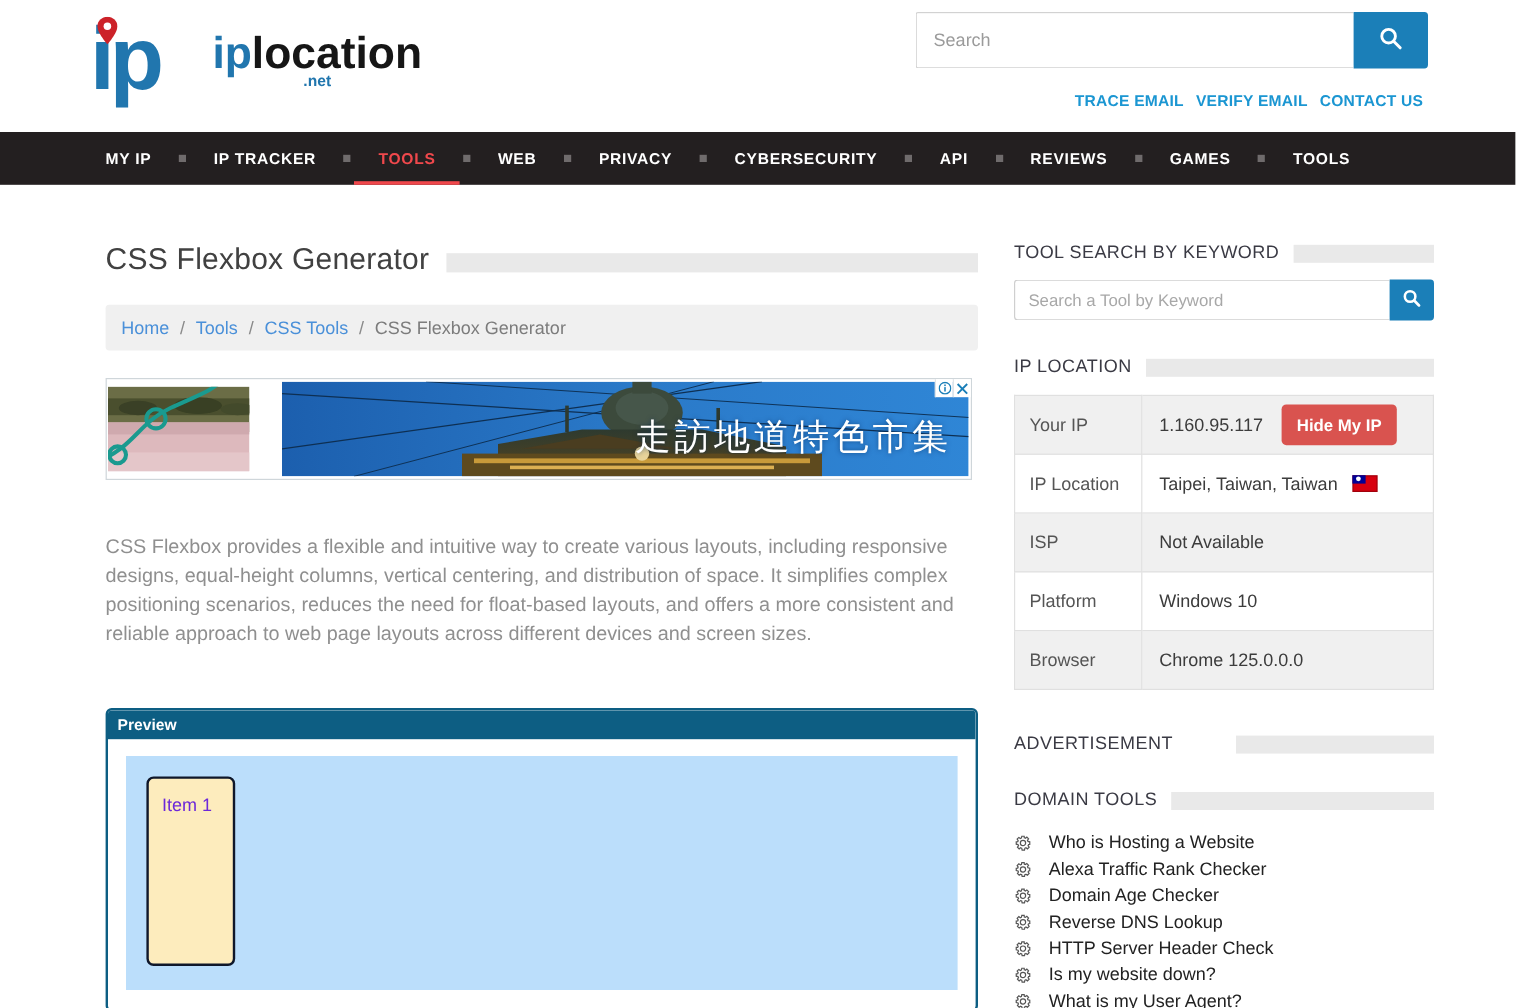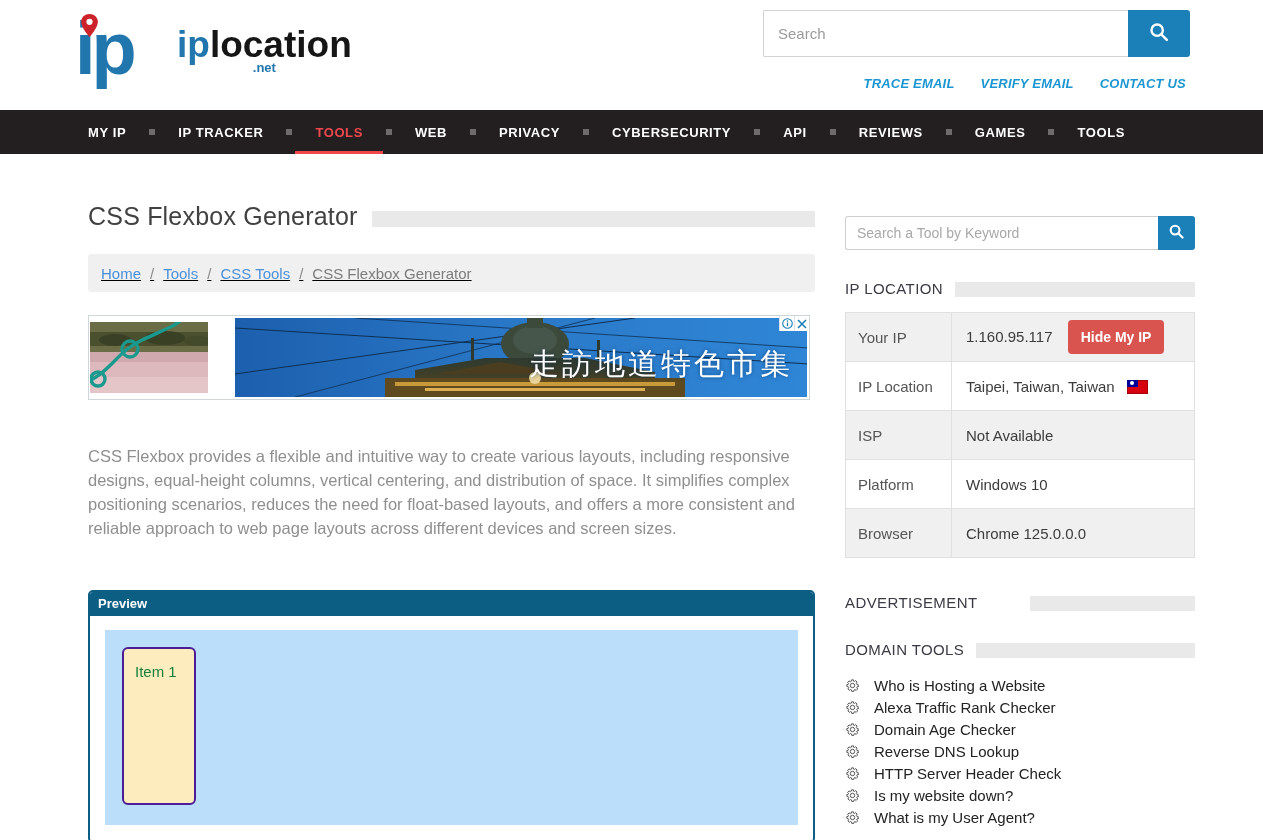--- a/index.html
+++ b/index.html
@@ -18,21 +18,21 @@
   .logo-word .w2 { font-size:37px; font-weight:bold; color:#161616; }
   .logo-net { text-align:center; font-size:13px; font-weight:bold; color:#2176ae; margin-top:-2px; }
 
   .search-wrap { position:absolute; right:73px; top:10px; display:flex; }
   .search-input { width:365px; height:47px; border:1px solid #d2d2d2; border-right:none;
     padding:0 14px; font-size:15px; color:#444; border-radius:2px 0 0 2px; outline:none; }
   .search-input::placeholder { color:#9b9b9b; }
   .search-btn { width:62px; height:47px; background:#1b7fb8; border:none; cursor:pointer;
     border-radius:0 3px 3px 0; display:flex; align-items:center; justify-content:center; }
 
-  .header-links { position:absolute; right:77px; top:76px; display:flex; gap:26px;font-style:italic; }
+  .header-links { position:absolute; right:77px; top:76px; display:flex; gap:10px; }
   .header-links a { font-size:13px; font-weight:bold; color:#1b96d2; text-decoration:none;
     letter-spacing:.2px; }
 
   
   .nav { height:44px; background:#231f20; }
   .nav ul { list-style:none; display:flex; height:100%; align-items:center; padding-left:62px; }
   .nav li { position:relative; height:100%; display:flex; align-items:center; padding:0 26px; }
   .nav li a { color:#fff; font-size:13px; font-weight:bold; letter-spacing:.6px;
     text-decoration:none; white-space:nowrap; }
   .nav li:not(:last-child)::after { content:""; position:absolute; right:-3px; top:50%;
@@ -45,21 +45,21 @@
   .page { display:flex; padding:48px 68px 0 88px; gap:30px; }
   .col-main { width:727px; flex:none; }
   .col-side { width:350px; flex:none; }
 
   
   .title-row { display:flex; align-items:center; }
   .title-row h1 { font-size:25px; font-weight:normal; color:#414141; letter-spacing:.2px; white-space:nowrap; }
   .title-bar { flex:1; height:16px; background:#e9e9e9; margin-left:14px; margin-top:4px; }
 
   .breadcrumb { margin-top:23px; height:38px; background:#f0f0f0; border-radius:3px;
-    display:flex; align-items:center; padding:0 13px; font-size:15px;text-decoration:underline; }
+    display:flex; align-items:center; padding:0 13px; font-size:15px; }
   .breadcrumb a { color:#4a90d9; text-decoration:none; }
   .breadcrumb .sep { color:#8a8a8a; margin:0 9px; }
   .breadcrumb .current { color:#7c7c7c; }
 
   
   .ad-banner { margin-top:23px; position:relative; width:722px; height:85px; background:#fff;
     border:1px solid #cfd6da; }
   .ad-left { position:absolute; left:1px; top:6px; width:118px; height:71px; overflow:hidden; }
   .ad-main { position:absolute; left:146px; top:2px; right:2px; height:79px; overflow:hidden; }
   .ad-text { position:absolute; right:14px; top:26px; color:#fff; font-size:30px;
@@ -70,22 +70,22 @@
 
   .desc { margin-top:44px; width:710px; font-size:16.5px; line-height:24px; color:#8f8f8f; }
 
   
   .preview-card { margin-top:50px; border:2px solid #0d5e83; border-radius:5px; overflow:hidden;
     background:#fff; }
   .preview-head { background:#0d5e83; color:#fff; font-size:13px; font-weight:bold;
     padding:4px 8px 5px; }
   .preview-body { padding:14px 15px 16px; }
   .flex-container { background:#bbdefb; height:195px; padding:17px; display:flex; }
-  .flex-item { width:74px; height:158px; background:#fdecbd; border:2px solid #4c1d95;
-    border-radius:6px; padding:14px 0 0 11px; font-size:15px; color:#15803d; }
+  .flex-item { width:74px; height:158px; background:#fdecbd; border:2px solid #0f172a;
+    border-radius:6px; padding:14px 0 0 11px; font-size:15px; color:#6d28d9; }
 
   
   .side-heading { display:flex; align-items:center; }
   .side-heading span { font-size:15px; color:#3a3a44; letter-spacing:.4px; white-space:nowrap; }
   .side-heading .bar { flex:1; height:15px; background:#e9e9e9; margin-left:12px; margin-top:2px; }
 
   .tool-search { margin-top:14px; display:flex; }
   .tool-search input { flex:1; height:34px; border:1px solid #cfcfcf; border-right:none;
     border-radius:3px 0 0 3px; padding:0 11px; font-size:14px; color:#ef4444; outline:none; }
   .tool-search input::placeholder { color:#a8a8a8; }
@@ -274,20 +274,24 @@
       <div class="preview-head">Preview</div>
       <div class="preview-body">
         <div class="flex-container">
           <div class="flex-item">Item 1</div>
         </div>
       </div>
     </div>
   </div>
 
   <div class="col-side">
+    <div class="side-heading">
+      <span>TOOL SEARCH BY KEYWORD</span>
+      <div class="bar"></div>
+    </div>
     <div class="tool-search">
       <input type="text" placeholder="Search a Tool by Keyword" style="">
       <button>
         <span>
           <svg width="17" height="17" viewBox="0 0 24 24">
               <circle cx="10" cy="10" r="6.2" fill="none" stroke="#fff" stroke-width="3"></circle>
               <line x1="14.8" y1="14.8" x2="20.5" y2="20.5" stroke="#fff" stroke-width="3.2" stroke-linecap="round"></line>
             </svg>
         </span>
       </button>

